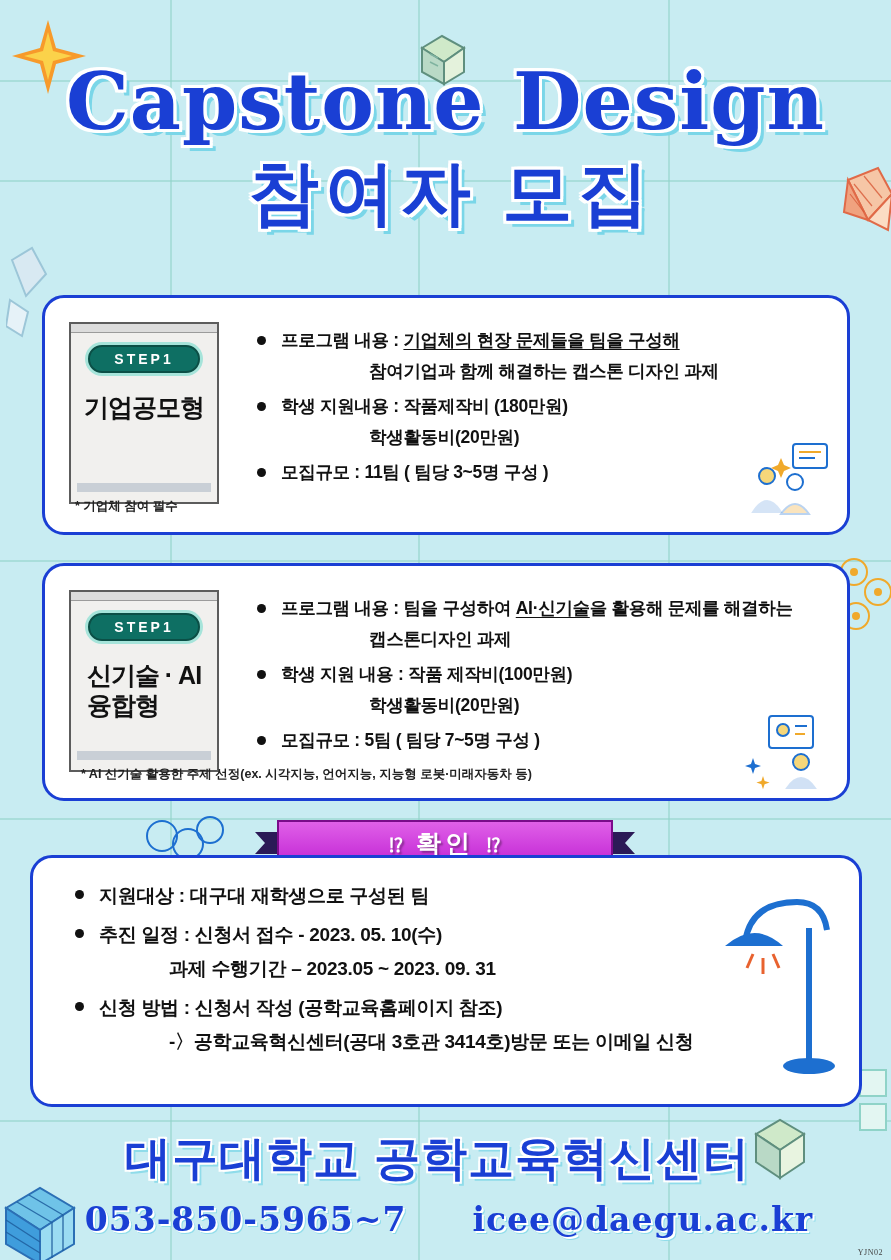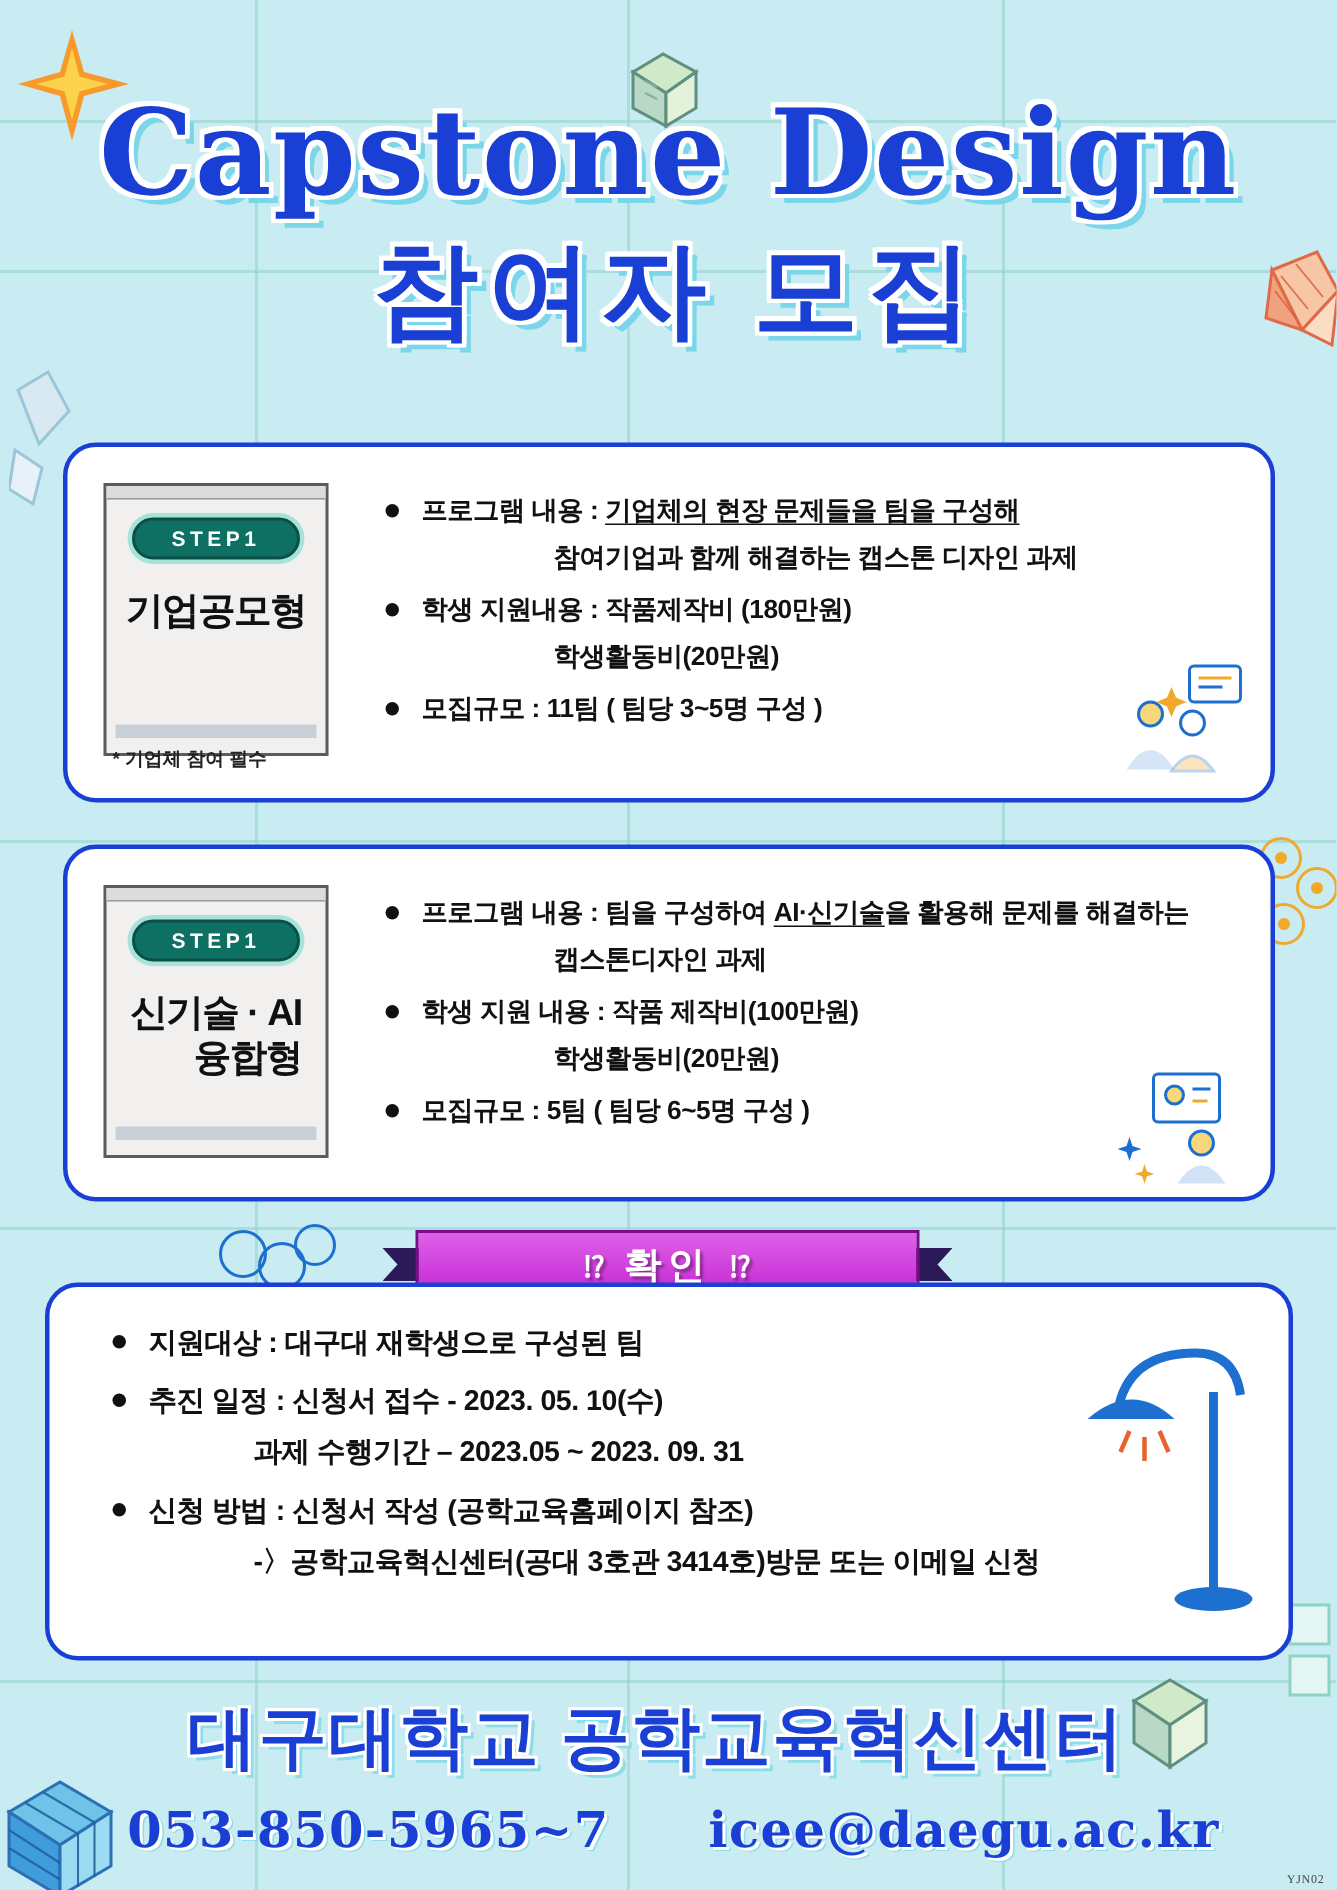--- a/index.html
+++ b/index.html
@@ -82,21 +82,21 @@
     border: 2px solid #0b4f46;
     border-radius: 14px;
     color: #fff; font-size: 14px; font-weight: bold;
     letter-spacing: 3px;
     display: flex; align-items: center; justify-content: center;
     box-shadow: 0 0 0 3px #a6e4da;
   }
   .badge-title {
     margin-top: 20px;
     font-size: 25px; font-weight: bold; color: #111;
-    text-align: right; line-height: 1.18;
+    text-align: left; line-height: 1.18;
     letter-spacing: -1px;
   }
   .badge-block .bar-bot {
     position: absolute; bottom: 10px; left: 6px; right: 6px;
     height: 9px; background: #c9cfd6;
   }
   .badge-note {
     position: absolute; left: 30px;
     font-size: 12.5px; color: #222; font-weight: bold; white-space: nowrap;
   }
@@ -318,32 +318,33 @@
 
   <div class="badge-block">
     <div class="bar-top"></div>
     <div class="step-pill">STEP1</div>
     <div class="badge-title">
       <span>신기술 · AI</span><br>
       <span>융합형</span>
     </div>
     <div class="bar-bot"></div>
   </div>
+  <div class="badge-note" style="top:200px;left:36px">* AI 신기술 활용한 주제 선정(ex. 시각지능, 언어지능, 지능형 로봇·미래자동차 등)</div>
 
   <div class="bullets">
     <div class="bul">
       <span>프로그램 내용 : </span><span>팀을 구성하여 </span><span class="u">AI·신기술</span><span>을 활용해 문제를  해결하는</span>
       <span class="sub">캡스톤디자인 과제</span>
     </div>
     <div class="bul">
       <span>학생 지원 내용 : </span><span>작품 제작비(100만원)</span>
       <span class="sub">학생활동비(20만원)</span>
     </div>
     <div class="bul">
-      <span>모집규모 : </span><span>5팀 ( 팀당 6~5명 구성 )</span>
+      <span>모집규모 : </span><span>5팀 ( 팀당 7~5명 구성 )</span>
     </div>
   </div>
 
   <svg class="deco" style="right:16px;bottom:6px" width="92" height="82" viewBox="0 0 92 82">
     <rect x="30" y="6" width="44" height="32" rx="3" fill="#fff" stroke="#1d6fd0" stroke-width="2"></rect>
     <circle cx="44" cy="20" r="6" fill="#f6d77a" stroke="#1d6fd0" stroke-width="2"></circle>
     <line x1="56" y1="16" x2="68" y2="16" stroke="#1d6fd0" stroke-width="2"></line>
     <line x1="56" y1="24" x2="66" y2="24" stroke="#f0a92b" stroke-width="2"></line>
     <circle cx="62" cy="52" r="8" fill="#f6d77a" stroke="#1d6fd0" stroke-width="2"></circle>
     <path d="M48 78 q14 -20 28 0 z" fill="#1d6fd0" opacity=".2" stroke="#1d6fd0" stroke-width="2"></path>

